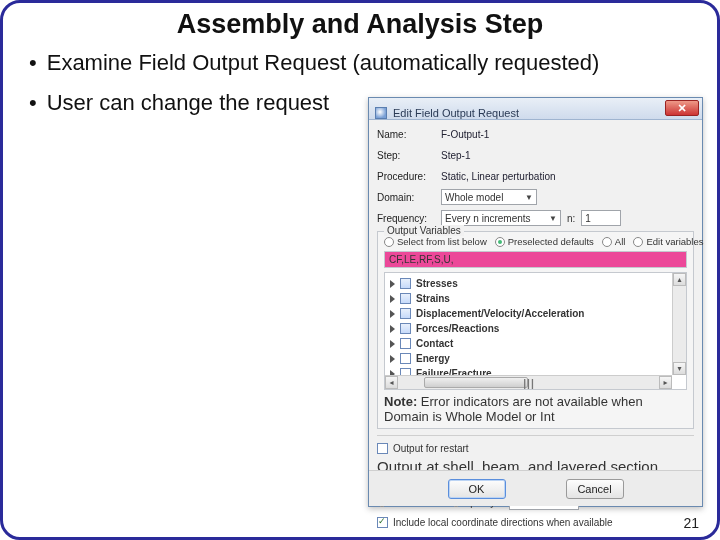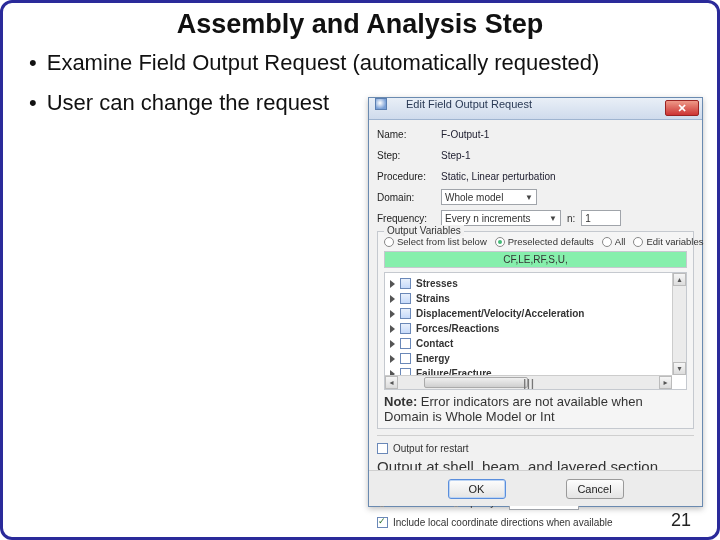--- a/index.html
+++ b/index.html
@@ -1,65 +1,64 @@
 <!DOCTYPE html>
 <html><head>
 <meta charset="utf-8">
 <style>
   * { box-sizing: border-box; margin: 0; padding: 0; }
   html, body { width: 720px; height: 540px; font-family: "Comic Sans MS", "Segoe UI", Arial, sans-serif; background: #fff; }
   .slide {
     width: 720px; height: 540px;
     border: 3px solid #2a2a9a;
-    border-radius: 12px;
+    border-radius: 20px;
     position: relative;
     padding: 6px 20px 0 20px;
   }
   .title {
     text-align: center;
     font-size: 27px;
     font-weight: bold;
     color: #111;
     margin-bottom: 10px;
   }
   .bullets { margin-left: 6px; }
   .bullet {
     font-size: 22px;
     color: #111;
     margin-bottom: 14px;
     display: flex;
   }
   .bullet-dot { margin-right: 10px; }
   .pagenum {
     position: absolute;
-    bottom: 6px; right: 26px;
-    font-size: 18px;
+    bottom: 6px; right: 18px;
+    font-size: 14px;
     color: #222;
     font-family: Arial, sans-serif;
   }
   
   .dialog {
     position: absolute;
     top: 94px; left: 365px;
     width: 335px; height: 410px;
     border: 1px solid #6a8ab0;
     background: #f1f1f1;
     font-family: "Segoe UI", Tahoma, sans-serif;
     font-size: 10px;
     color: #333;
     box-shadow: 0 2px 6px rgba(0,0,0,0.25);
   }
   .titlebar {
     height: 22px;
     background: linear-gradient(#e9eff7,#cfdbec);
     border-bottom: 1px solid #9fb4d0;
-    display: flex; align-items: flex-start;
+    display: flex; align-items: flex-end;
     padding-left: 6px;
     position: relative;
-    gap: 13px;
   }
   .titlebar .win-icon {
     width: 12px; height: 12px;
     background: radial-gradient(circle at 4px 4px,#fff 0,#7aa0d6 70%);
     border: 1px solid #5a7eb0;
     margin-right: 6px;
   }
   .titlebar .title-text { font-size: 11px; color: #2a3a55; }
   .close-btn {
     position: absolute; right: 3px; top: 2px;
@@ -102,22 +101,22 @@
   .radio { display: inline-flex; align-items: center; gap: 3px; white-space: nowrap; }
   .radio-dot {
     width: 10px; height: 10px; border: 1px solid #888; border-radius: 50%;
     display: inline-block; position: relative; background:#fff;
   }
   .radio-dot.checked::after {
     content:""; position:absolute; top:2px; left:2px; width:4px; height:4px;
     background:#4b7; border-radius:50%;
   }
   .codeline {
-    border: 1px solid #c5c9cf; background:#86efac;
-    padding: 2px 4px; font-size: 10px; margin-bottom: 4px; text-align: center;
+    border: 1px solid #c5c9cf; background:#ec4899;
+    padding: 2px 4px; font-size: 10px; margin-bottom: 4px;
   }
   .tree {
     border: 1px solid #c5c9cf; background:#fff;
     height: 118px; overflow: hidden; position: relative;
     padding: 3px 2px;
   }
   .tree-row { display:flex; align-items:center; height:15px; font-size:10px;font-weight:bold; }
   .tri { width:0; height:0; border-top:4px solid transparent; border-bottom:4px solid transparent; border-left:5px solid #555; margin:0 5px 0 3px; }
   .chk {
     width: 11px; height: 11px; border: 1px solid #6a88b8;

